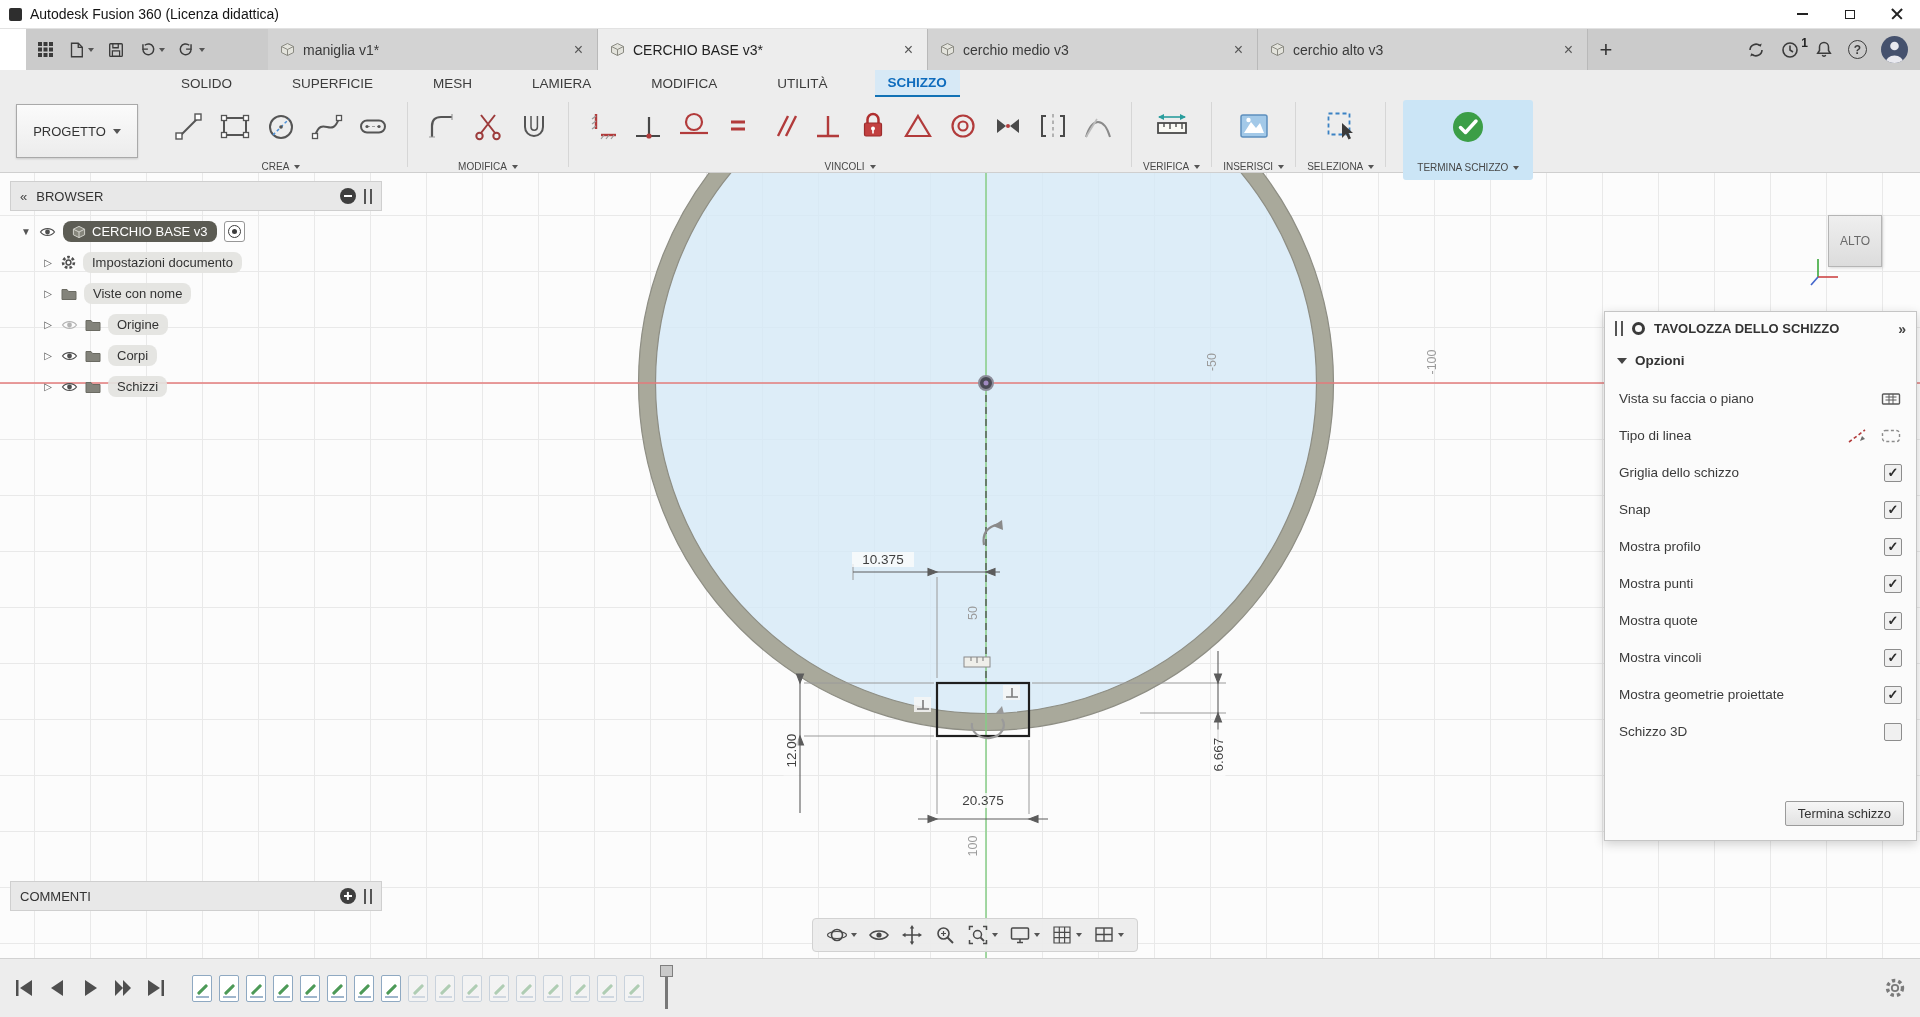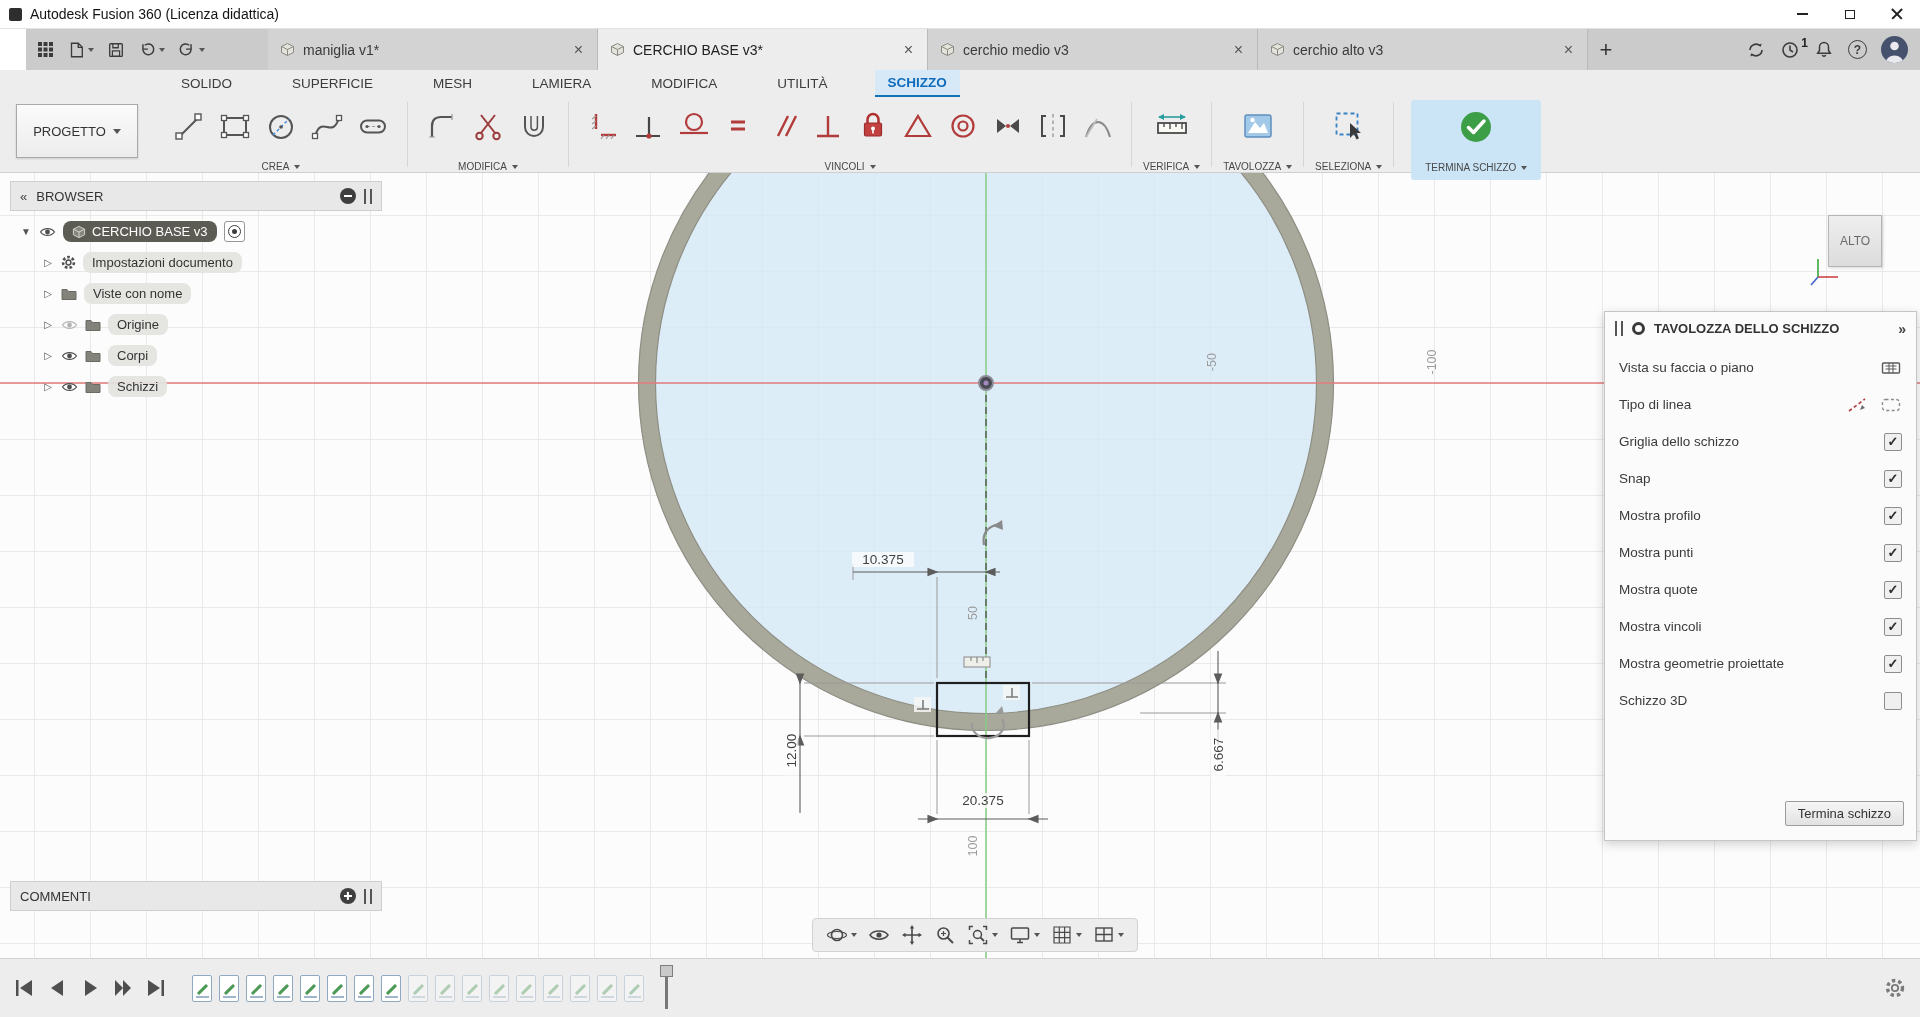--- a/index.html
+++ b/index.html
@@ -494,21 +494,21 @@
         <div class="grp-icons">
           <div class="tool-btn">
             <svg width="36" height="36" viewBox="0 0 36 36">
               <rect x="5" y="7" width="26" height="22" rx="2" fill="#a3c9e8" stroke="#5e8fbd" stroke-width="1.5"></rect>
               <polygon points="8,25 15,14 20,20 24,15 28,25" fill="#ffffff"></polygon>
               <circle cx="12.5" cy="12" r="2.2" fill="#ffffff"></circle>
             </svg>
           </div>
         </div>
         <div class="grp-label">
-          <span>TAVOLOZZA</span>
+          <span>INSERISCI</span>
             <span class="chev sm"></span>
         </div>
       </div>
 
       <div class="vsep"></div>
 
       <div class="grp">
         <div class="grp-icons">
           <div class="tool-btn">
             <svg width="36" height="36" viewBox="0 0 36 36">
@@ -729,20 +729,24 @@
       </svg>
     </div>
 
     <div class="palette">
       <div class="pal-header">
         <span class="grip-ic"></span>
         <span class="pal-dot"></span>
         <span>TAVOLOZZA DELLO SCHIZZO</span>
         <span class="pal-expand">»</span>
       </div>
+      <div class="pal-section">
+        <span class="tri-down"></span>
+        <span>Opzioni</span>
+      </div>
       <div class="pal-rows">
         <div class="pal-row">
           <span>Vista su faccia o piano</span>
           <span class="pal-ctrl">
             <svg width="22" height="18" viewBox="0 0 22 18">
               <rect x="2.5" y="4" width="17" height="10" rx="1" fill="none" stroke="#5a5a5a" stroke-width="1.4"></rect>
               <path d="M5.5 7 h11 M5.5 10 h11 M9 4 v10 M13 4 v10" stroke="#5a5a5a" stroke-width="1"></path>
             </svg>
           </span>
         </div>

